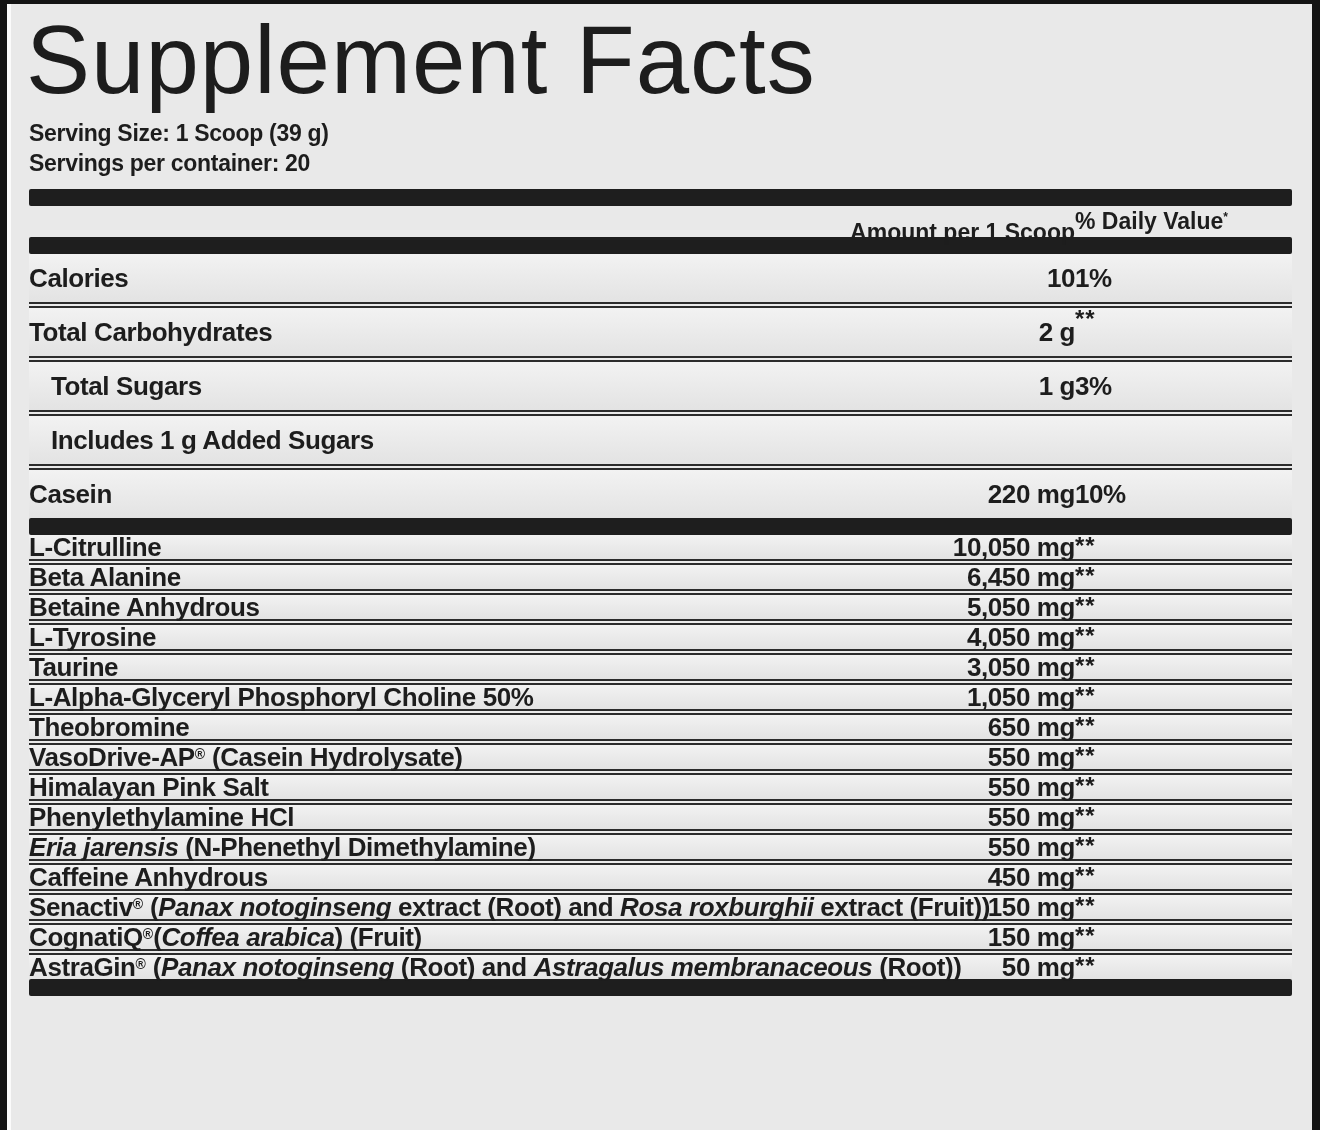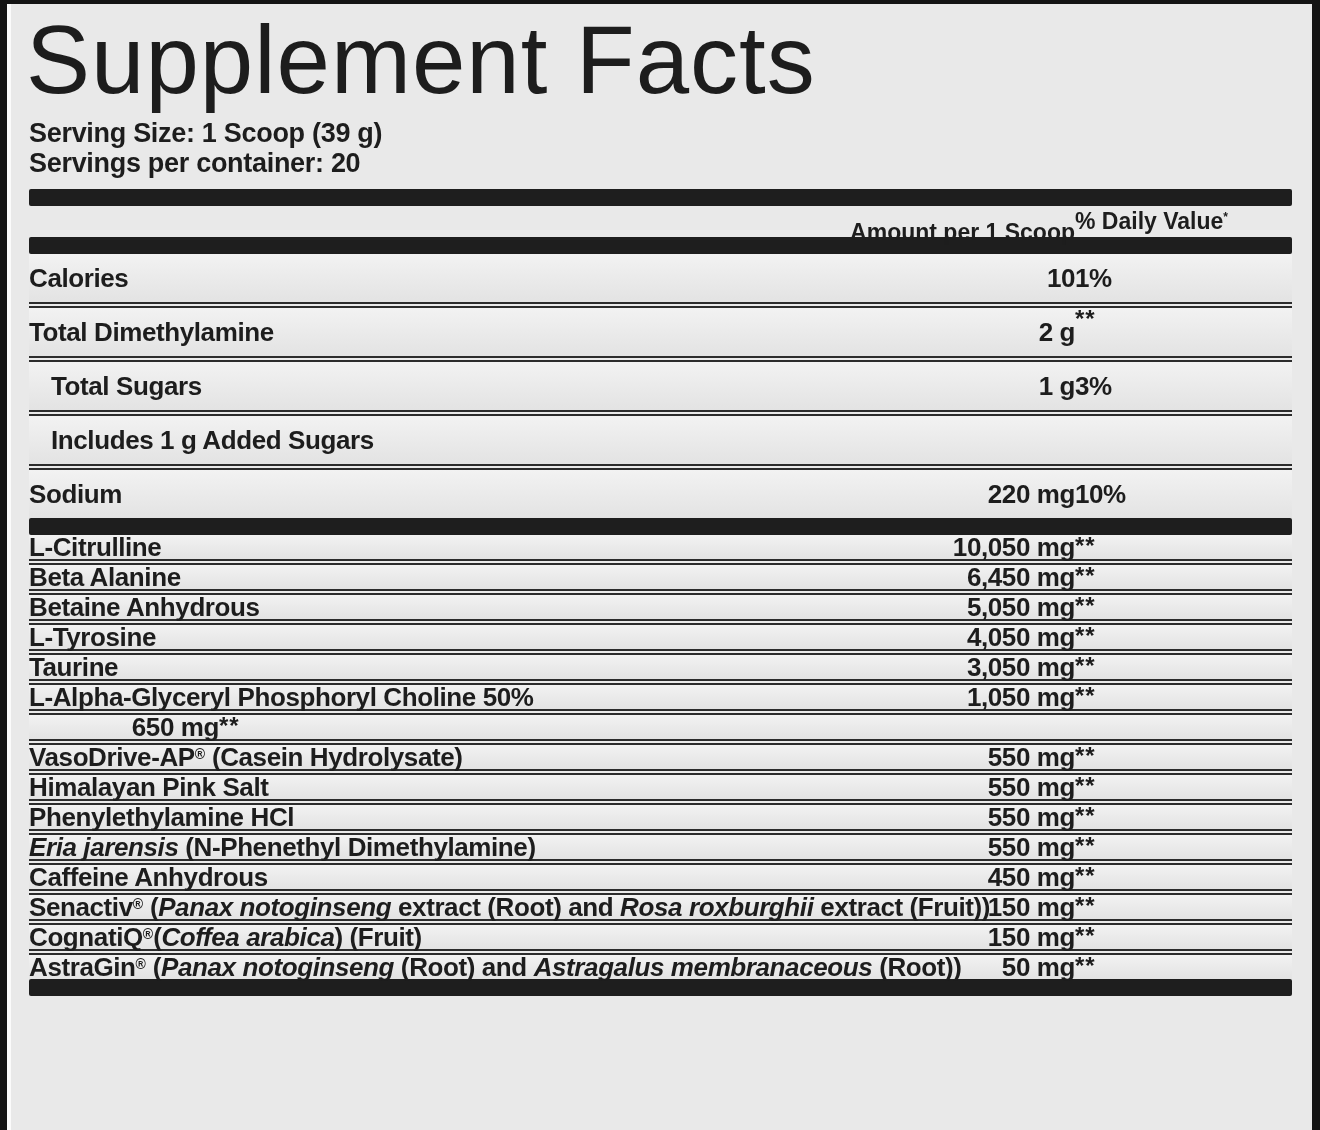--- a/index.html
+++ b/index.html
@@ -18,21 +18,21 @@
     border-right:8px solid var(--border);
     border-top:4px solid var(--border);
     box-shadow: inset 4px 0 0 #fbfbfb;
     padding:4px 20px 0 22px;
     overflow:hidden;
   }
   .title{
     font-size:96px; font-weight:normal; letter-spacing:1px; line-height:1.0;
     margin:4px 0 10px -3px; white-space:nowrap;
   }
-  .serving{ font-size:27px; font-weight:bold; line-height:30px; letter-spacing:-0.3px; }
+  .serving{ font-size:23px; font-weight:bold; line-height:30px; letter-spacing:-0.3px; }
   .bar{ height:17px; background:var(--bar); border-radius:2px; }
   .bar.top{ margin-top:11px; }
   .hdr{ display:flex; align-items:center; height:31px; font-size:23px; font-weight:bold; }
   .cell-name{ flex:1; min-width:0; white-space:nowrap; overflow:visible; }
   .cell-amt{ width:190px; text-align:right; white-space:nowrap; }
   .cell-dv{ width:217px; white-space:nowrap; }
   .hdr .cell-amt{ width:320px;margin-top:22px; }
   .hdr sup{ font-size:12px; vertical-align:8px; }
   .row{
     display:flex; align-items:center; height:24px;
@@ -68,39 +68,39 @@
   <div class="bar"></div>
 
   <div id="nutrient-rows">
       <div class="row nrow">
         <div class="cell-name"><span>Calories</span></div>
         <div class="cell-amt">10</div>
         <div class="cell-dv">1%</div>
       </div>
       <div class="sep"></div>
       <div class="row nrow">
-        <div class="cell-name"><span>Total Dimethylamine</span></div>
+        <div class="cell-name"><span>Total Carbohydrates</span></div>
         <div class="cell-amt">2 g</div>
         <div class="cell-dv stars">**</div>
       </div>
       <div class="sep"></div>
       <div class="row nrow indent">
         <div class="cell-name"><span>Total Sugars</span></div>
         <div class="cell-amt">1 g</div>
         <div class="cell-dv">3%</div>
       </div>
       <div class="sep"></div>
       <div class="row nrow indent">
         <div class="cell-name"><span>Includes 1 g Added Sugars</span></div>
         <div class="cell-amt"></div>
         <div class="cell-dv"></div>
       </div>
       <div class="sep"></div>
       <div class="row nrow">
-        <div class="cell-name"><span>Sodium</span></div>
+        <div class="cell-name"><span>Casein</span></div>
         <div class="cell-amt">220 mg</div>
         <div class="cell-dv">10%</div>
       </div>
     </div>
 
   <div class="bar"></div>
 
   <div id="ingredient-rows">
       <div class="row irow">
         <div class="cell-name"><span>L-Citrulline</span></div>
@@ -132,20 +132,21 @@
         <div class="cell-dv stars">**</div>
       </div>
       <div class="sep"></div>
       <div class="row irow">
         <div class="cell-name"><span>L-Alpha-Glyceryl Phosphoryl Choline 50%</span></div>
         <div class="cell-amt">1,050 mg</div>
         <div class="cell-dv stars">**</div>
       </div>
       <div class="sep"></div>
       <div class="row irow">
+        <div class="cell-name"><span>Theobromine</span></div>
         <div class="cell-amt">650 mg</div>
         <div class="cell-dv stars">**</div>
       </div>
       <div class="sep"></div>
       <div class="row irow">
         <div class="cell-name"><span>VasoDrive-AP</span><sup class="reg">®</sup><span> (Casein Hydrolysate)</span></div>
         <div class="cell-amt">550 mg</div>
         <div class="cell-dv stars">**</div>
       </div>
       <div class="sep"></div>

